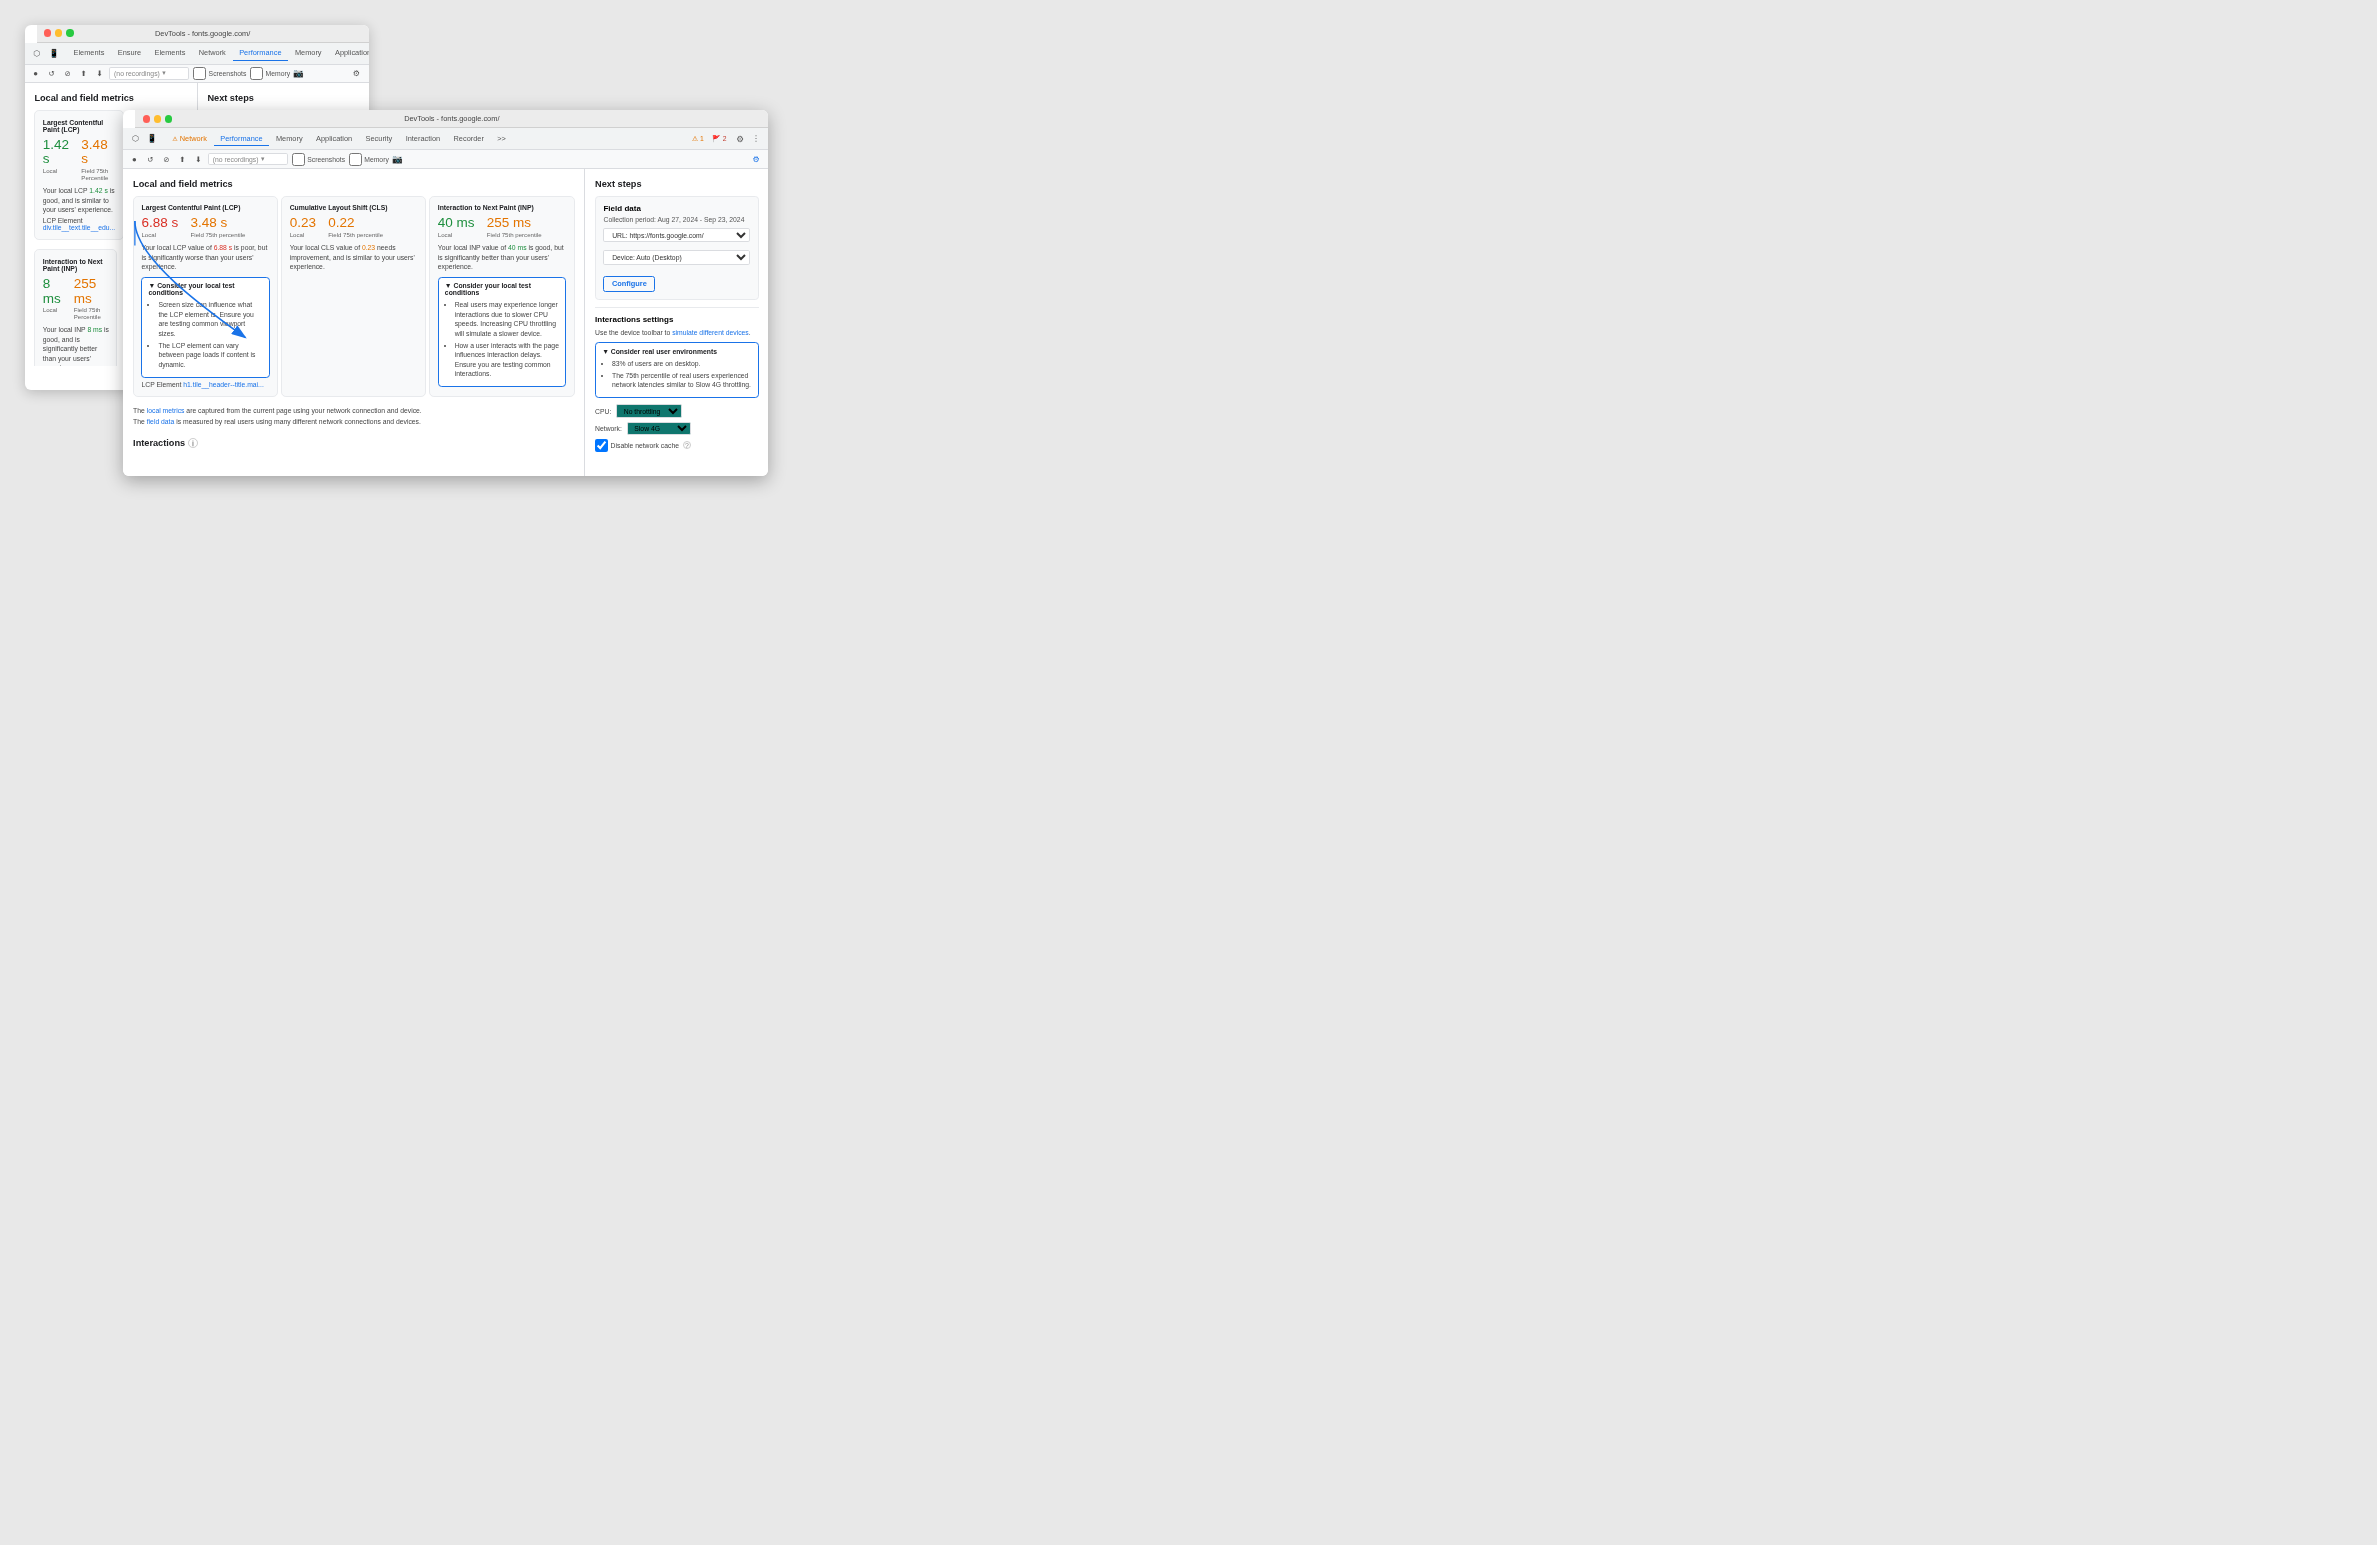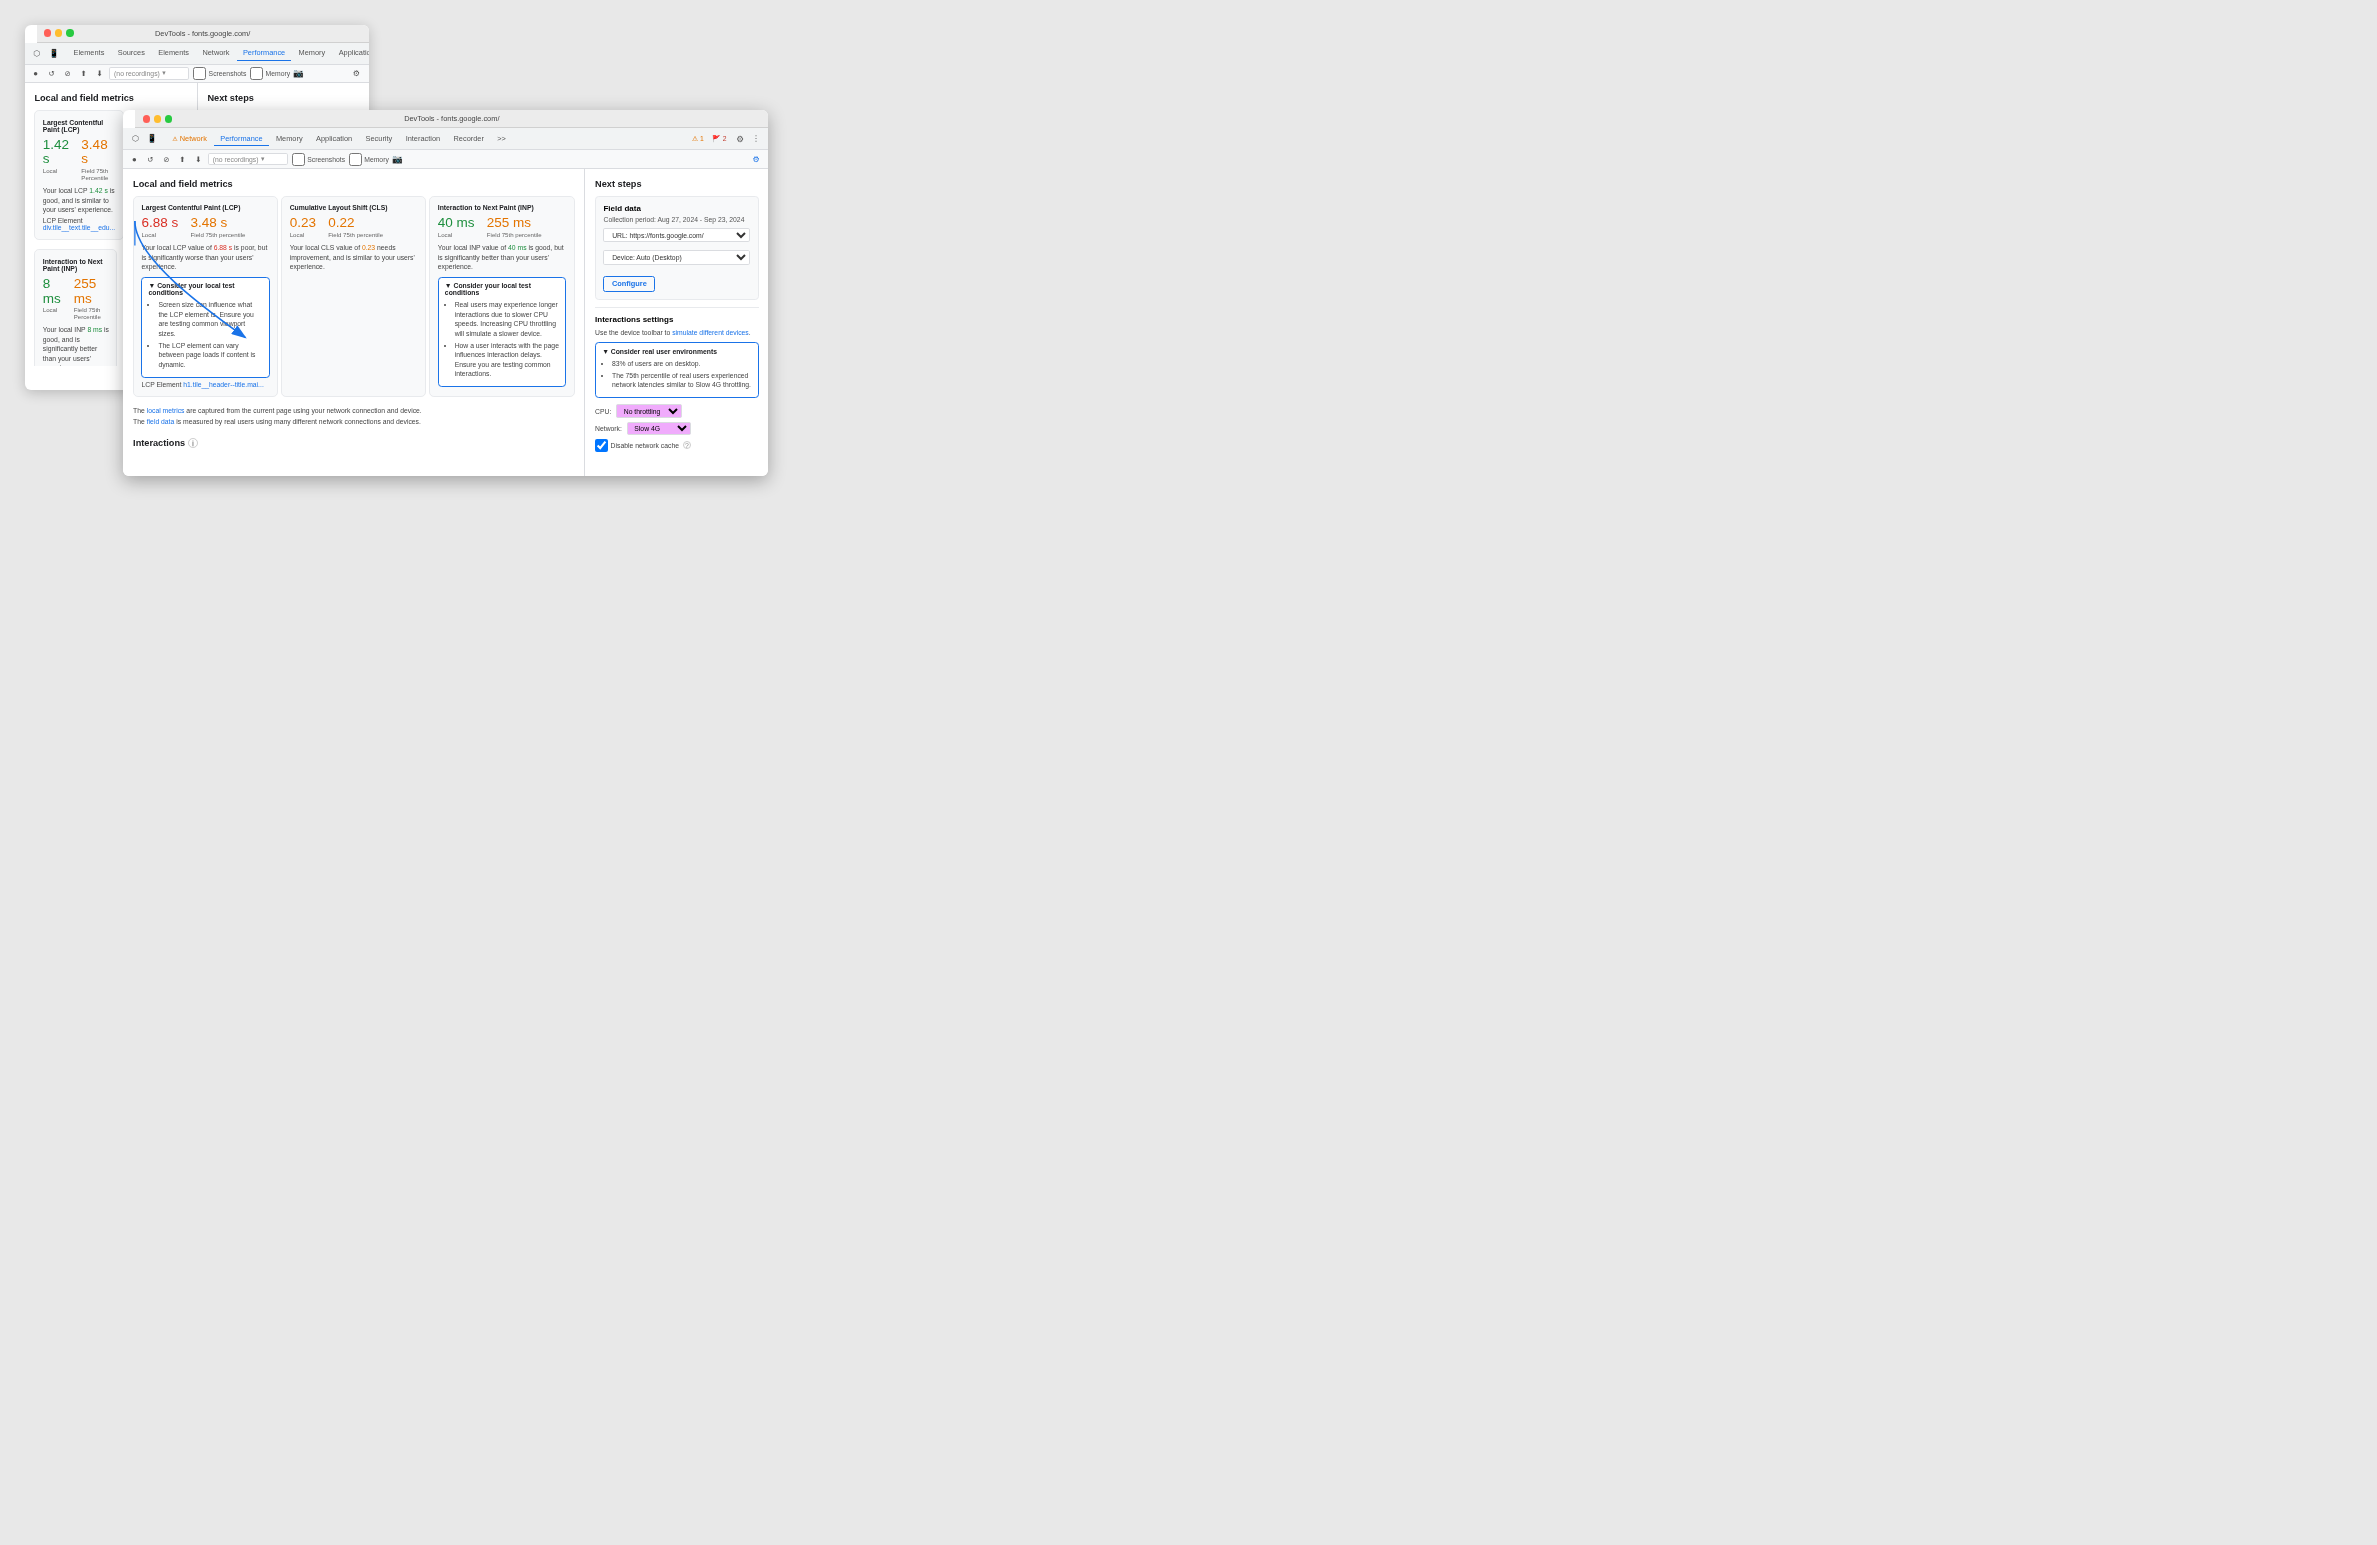--- a/index.html
+++ b/index.html
@@ -325,21 +325,21 @@
       margin-bottom: 3.7px;
     }
 
     .env-label { font-size: 6.8px; color: #444; white-space: nowrap; }
 
     .env-select {
       font-size: 6.8px;
       padding: 1.2px 2.5px;
       border: 0.6px solid #dadce0;
       border-radius: 1.8px;
-      background: #f0abfc;
+      background: #0f766e;
     }
 
     .disable-cache-row {
       display: flex; align-items: center; gap: 2.5px;
       font-size: 6.8px; color: #444; margin-top: 2.5px;
     }
 
     
     .footer-text {
       font-size: 6.8px;
@@ -410,21 +410,21 @@
       </div>
       <span class="window-title">DevTools - fonts.google.com/</span>
     </div>
 
     <div class="devtools-nav">
       <div class="nav-icons">
         <button class="nav-icon-btn">⬡</button>
         <button class="nav-icon-btn">📱</button>
       </div>
       <div class="nav-tab">Elements</div>
-      <div class="nav-tab">Sources</div>
+      <div class="nav-tab">Ensure</div>
       <div class="nav-tab">Elements</div>
       <div class="nav-tab">Network</div>
       <div class="nav-tab active">Performance</div>
       <div class="nav-tab">Memory</div>
       <div class="nav-tab">Application</div>
 
       <div class="nav-spacer"></div>
 
     </div>
 

